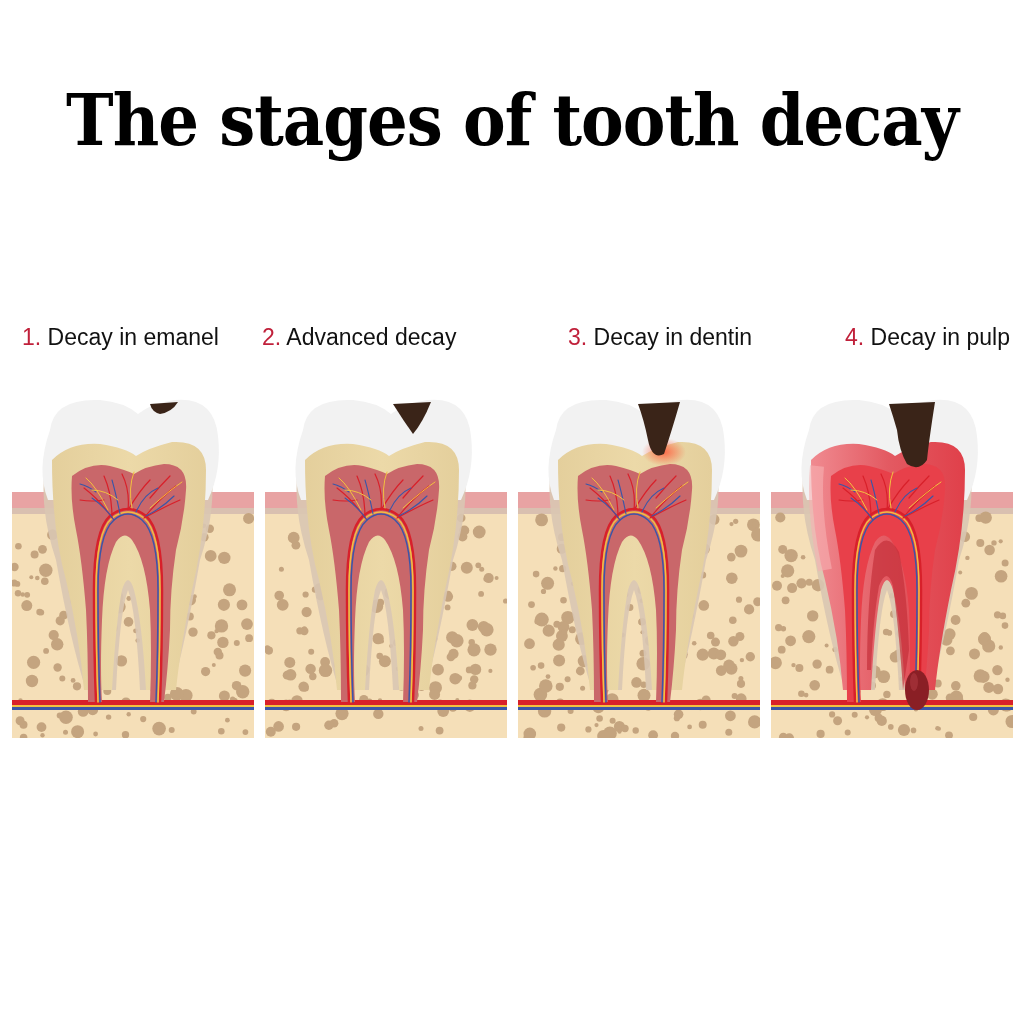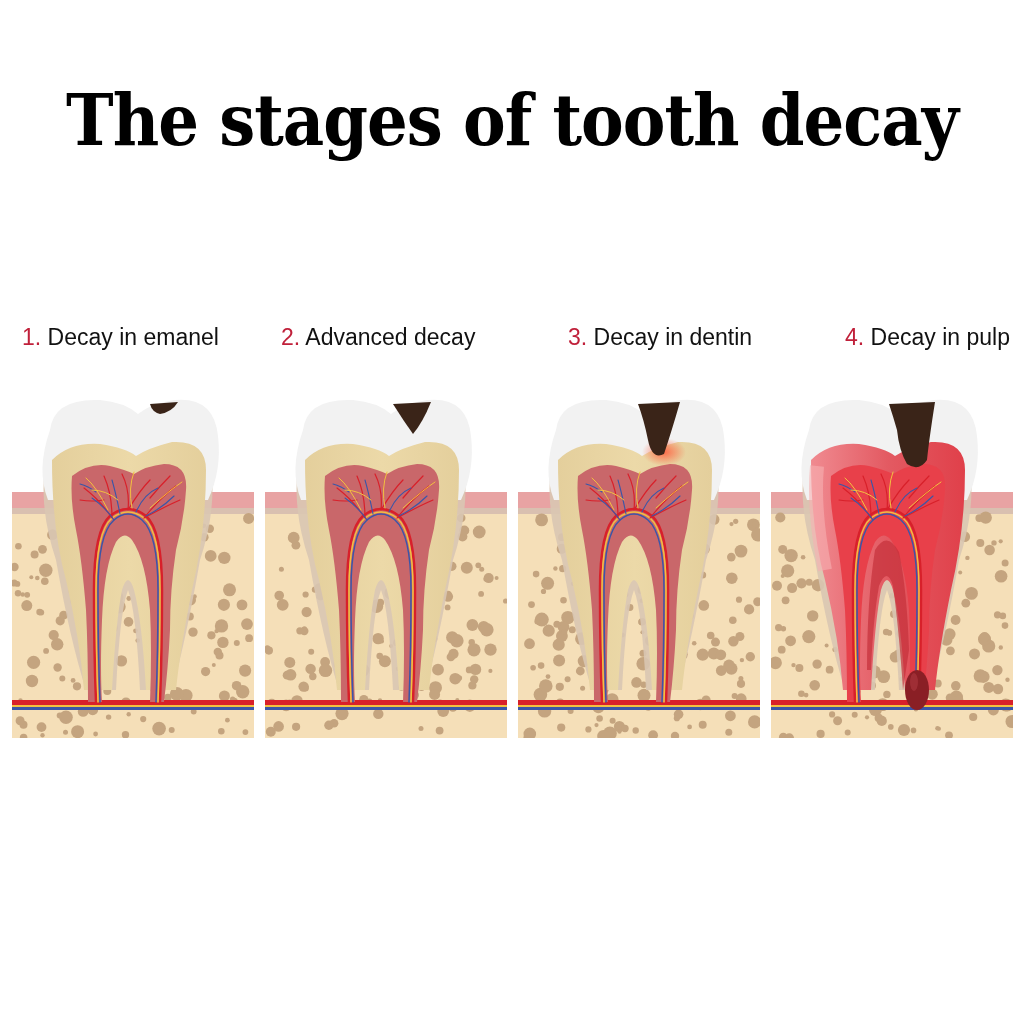--- a/index.html
+++ b/index.html
@@ -22,21 +22,21 @@
 </head>
 <body>
 
 <div class="title">The stages of tooth decay</div>
 
 <div class="labels">
   <div class="label" style="left:22px;">
     <span class="num">1.</span>
     <span>Decay in emanel</span>
   </div>
-  <div class="label" style="left:281px;">
+  <div class="label" style="left:262px;">
     <span class="num">2.</span>
     <span>Advanced decay</span>
   </div>
   <div class="label" style="left:568px;">
     <span class="num">3.</span>
     <span>Decay in dentin</span>
   </div>
   <div class="label" style="left:845px;">
     <span class="num">4.</span>
     <span>Decay in pulp</span>

